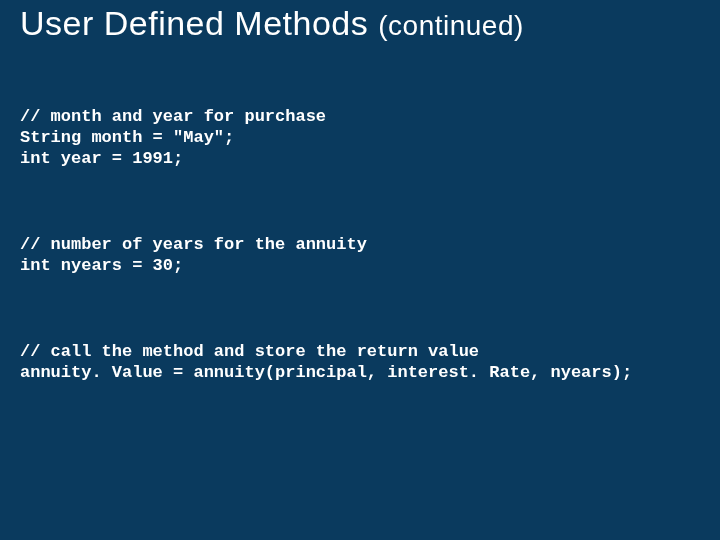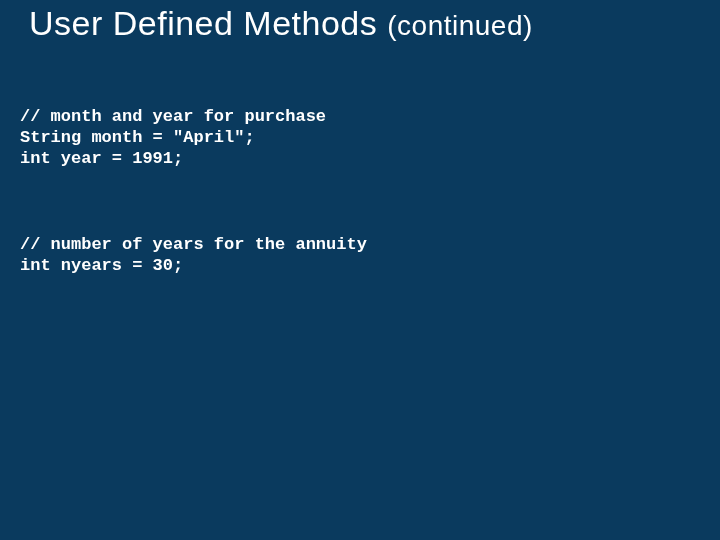--- a/index.html
+++ b/index.html
@@ -12,21 +12,21 @@
     font-family: Verdana, Geneva, sans-serif;
     overflow: hidden;
   }
   .slide {
     padding: 0 20px 20px 20px;
     box-sizing: border-box;
   }
   .title {
     font-size: 34px;
     font-weight: 400;
-    margin: 4px 0 20px 9px;
+    margin: 4px 0 20px 0;
     letter-spacing: 0.5px;
     white-space: nowrap;
   }
   .title .cont {
     font-size: 28px;
   }
   .code {
     font-family: "Courier New", Courier, monospace;
     font-size: 17px;
     font-weight: bold;
@@ -41,19 +41,21 @@
 <body>
 
 <div class="slide">
   <div class="title">
     <span>User Defined Methods</span>
     <span class="cont">(continued)</span>
   </div>
 
   <div class="code">
     <div class="block">// month and year for purchase
-String month = "April";
+String month = "May";
 int year = 1991;</div>
     <div class="block">// number of years for the annuity
 int nyears = 30;</div>
+    <div class="block">// call the method and store the return value
+annuity. Value = annuity(principal, interest. Rate, nyears);</div>
     
   </div>
 </div>
 
 </body></html>

